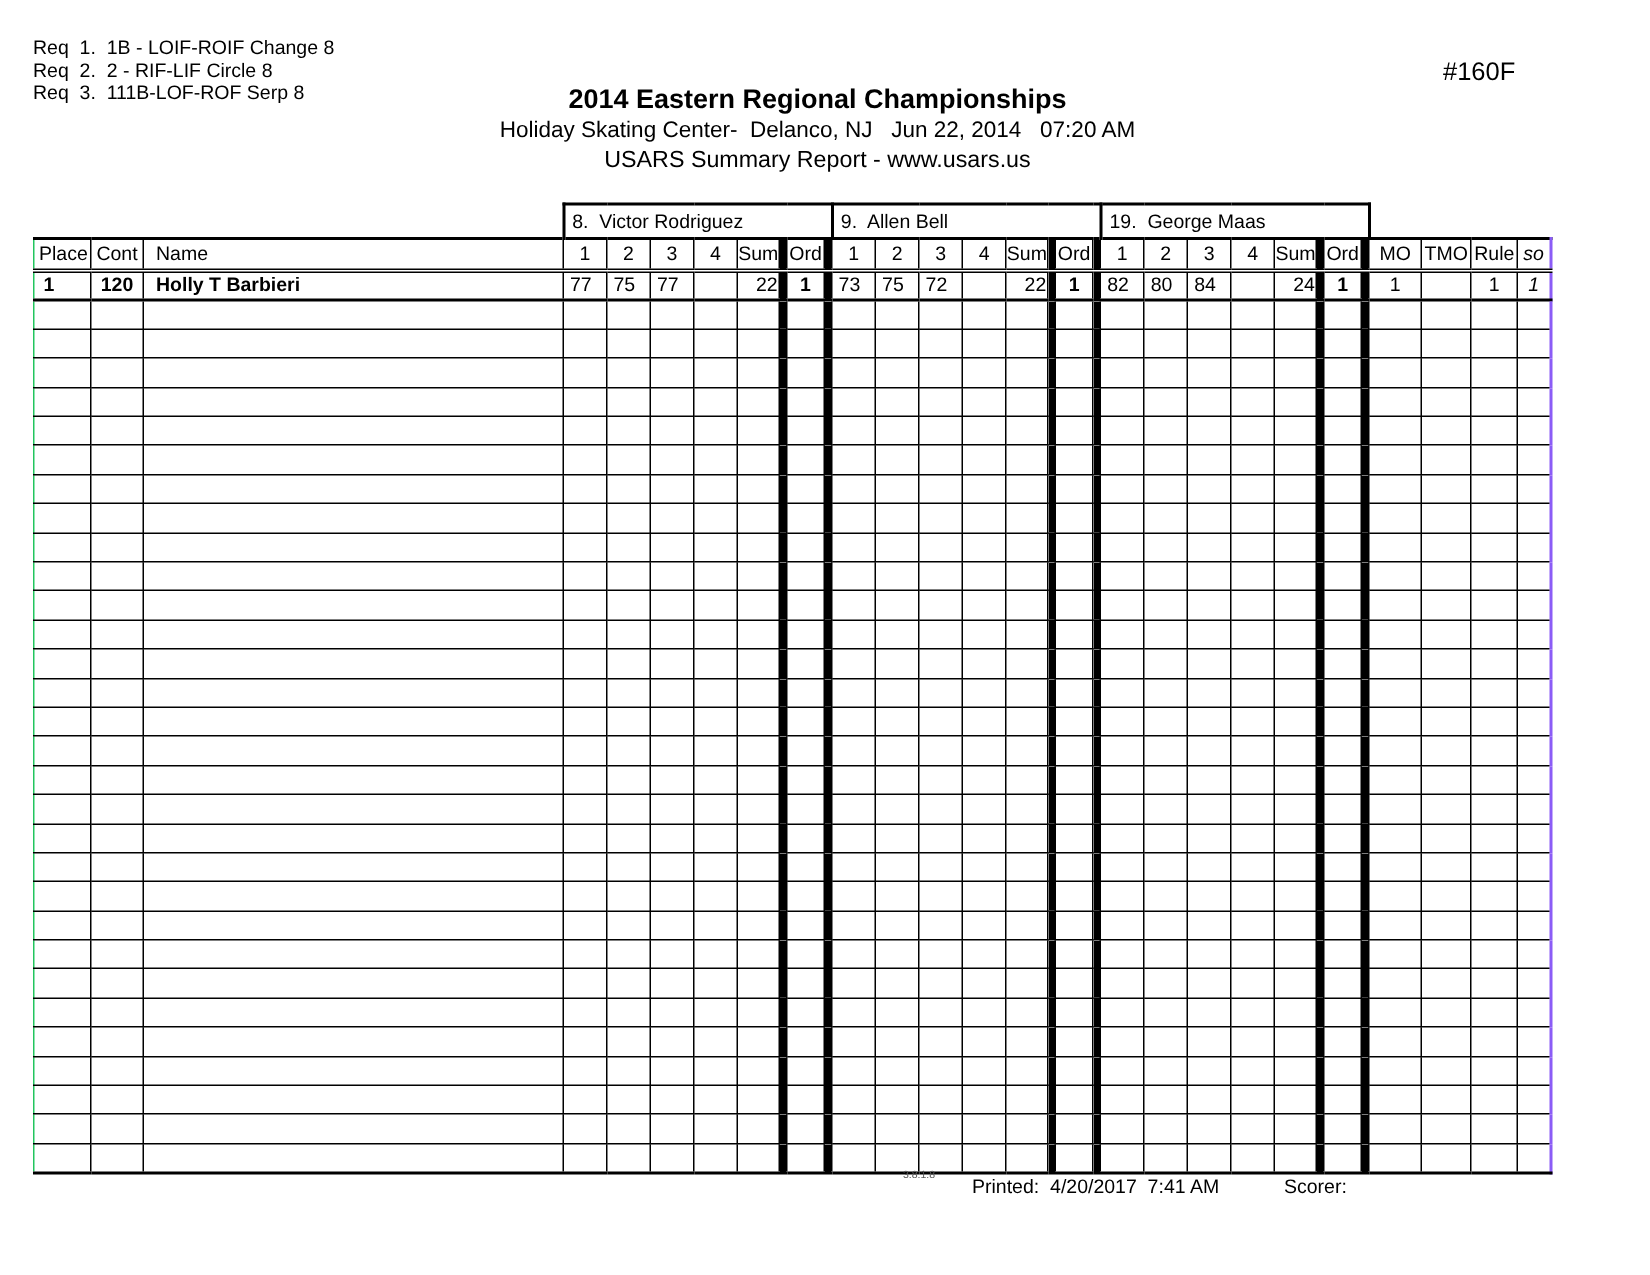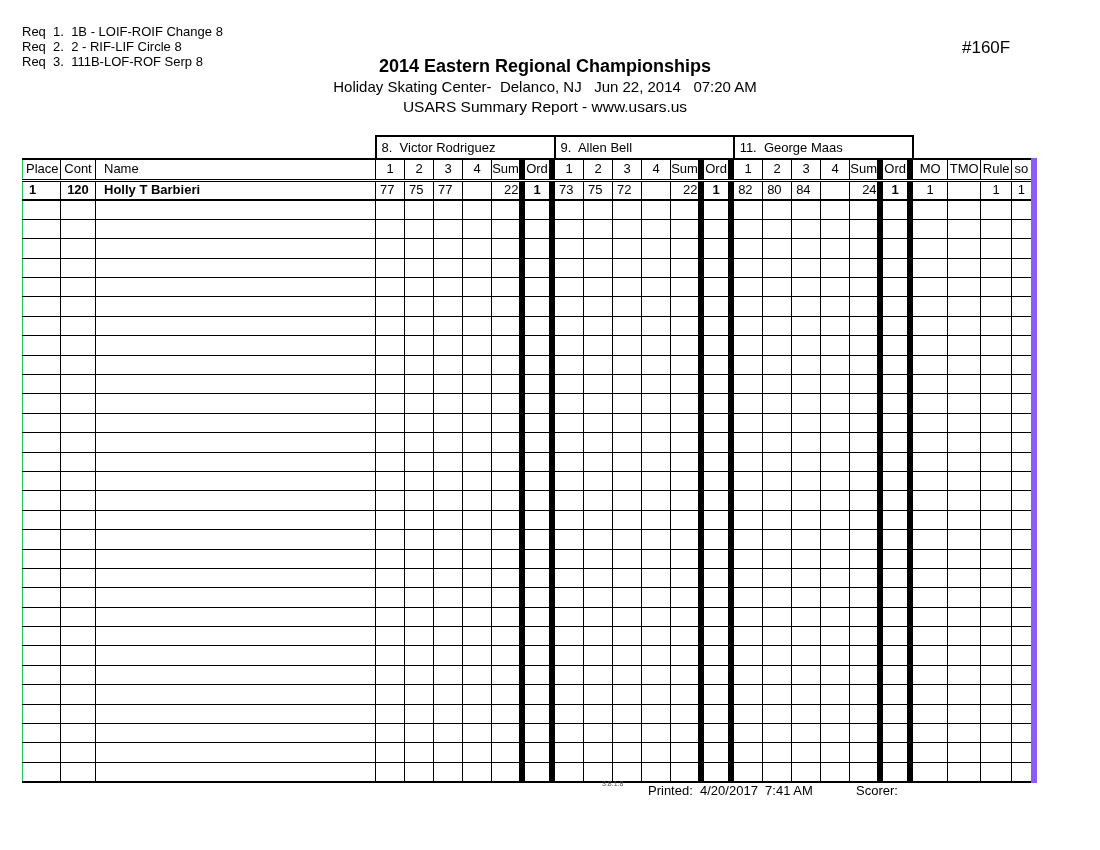--- a/index.html
+++ b/index.html
@@ -25,21 +25,21 @@
   td.nob { border:none; }
   td.judgebox { border:2px solid #000; border-bottom:none; padding-left:5px; }
   tr.hdr td { border-top:2px solid #000; border-bottom:3px double #000; }
   tr.data td { border-bottom:2px solid #000; }
   tr.last td { border-bottom:2px solid #000; }
   td.bar { background:#000; padding:0; }
   td.ctr { text-align:center; padding:0; }
   .pl2{padding-left:12px;} .pl3{padding-left:3px;} .pl4{padding-left:4px;}
   .pl6{padding-left:6px;} .pl8{padding-left:8px;}
   .frameL { border-left:1px solid #22c55e; }
-  .frameR { border-right:6px solid #8b5cf6; }
+  .frameR { border-right:2px solid #8b5cf6;font-style:italic; }
 
   .footer-ver { position:absolute; left:602px; top:780px; font-size:7px; color:#555; }
   .footer-printed { position:absolute; left:648px; top:783px; font-size:13px; }
   .footer-scorer { position:absolute; left:856px; top:783px; font-size:13px;text-align:center; }
 </style>
 </head>
 <body>
 
 <div class="req-block">
   <div class="pre">Req  1.  1B - LOIF-ROIF Change 8</div>
@@ -87,21 +87,21 @@
       <col style="width: 35px;">
       <col style="width: 33px;">
       <col style="width: 31px;">
       <col style="width: 22px;">
     </colgroup>
   <tbody id="score-tbody">
       <tr class="jrow" style="height: 23px;">
         <td colspan="3" class="nob"></td>
         <td colspan="8" class="judgebox pre">8.  Victor Rodriguez</td>
         <td colspan="8" class="judgebox pre">9.  Allen Bell</td>
-        <td colspan="8" class="judgebox pre">11.  George Maas</td>
+        <td colspan="8" class="judgebox pre">19.  George Maas</td>
         <td colspan="4" class="nob"></td>
       </tr>
       <tr class="hdr" style="height: 21px;">
         <td class="frameL pl3">Place</td>
         <td class="ctr">Cont</td>
         <td class="pl8">Name</td>
         <td class="ctr">1</td>
         <td class="ctr">2</td>
         <td class="ctr">3</td>
         <td class="ctr">4</td>

